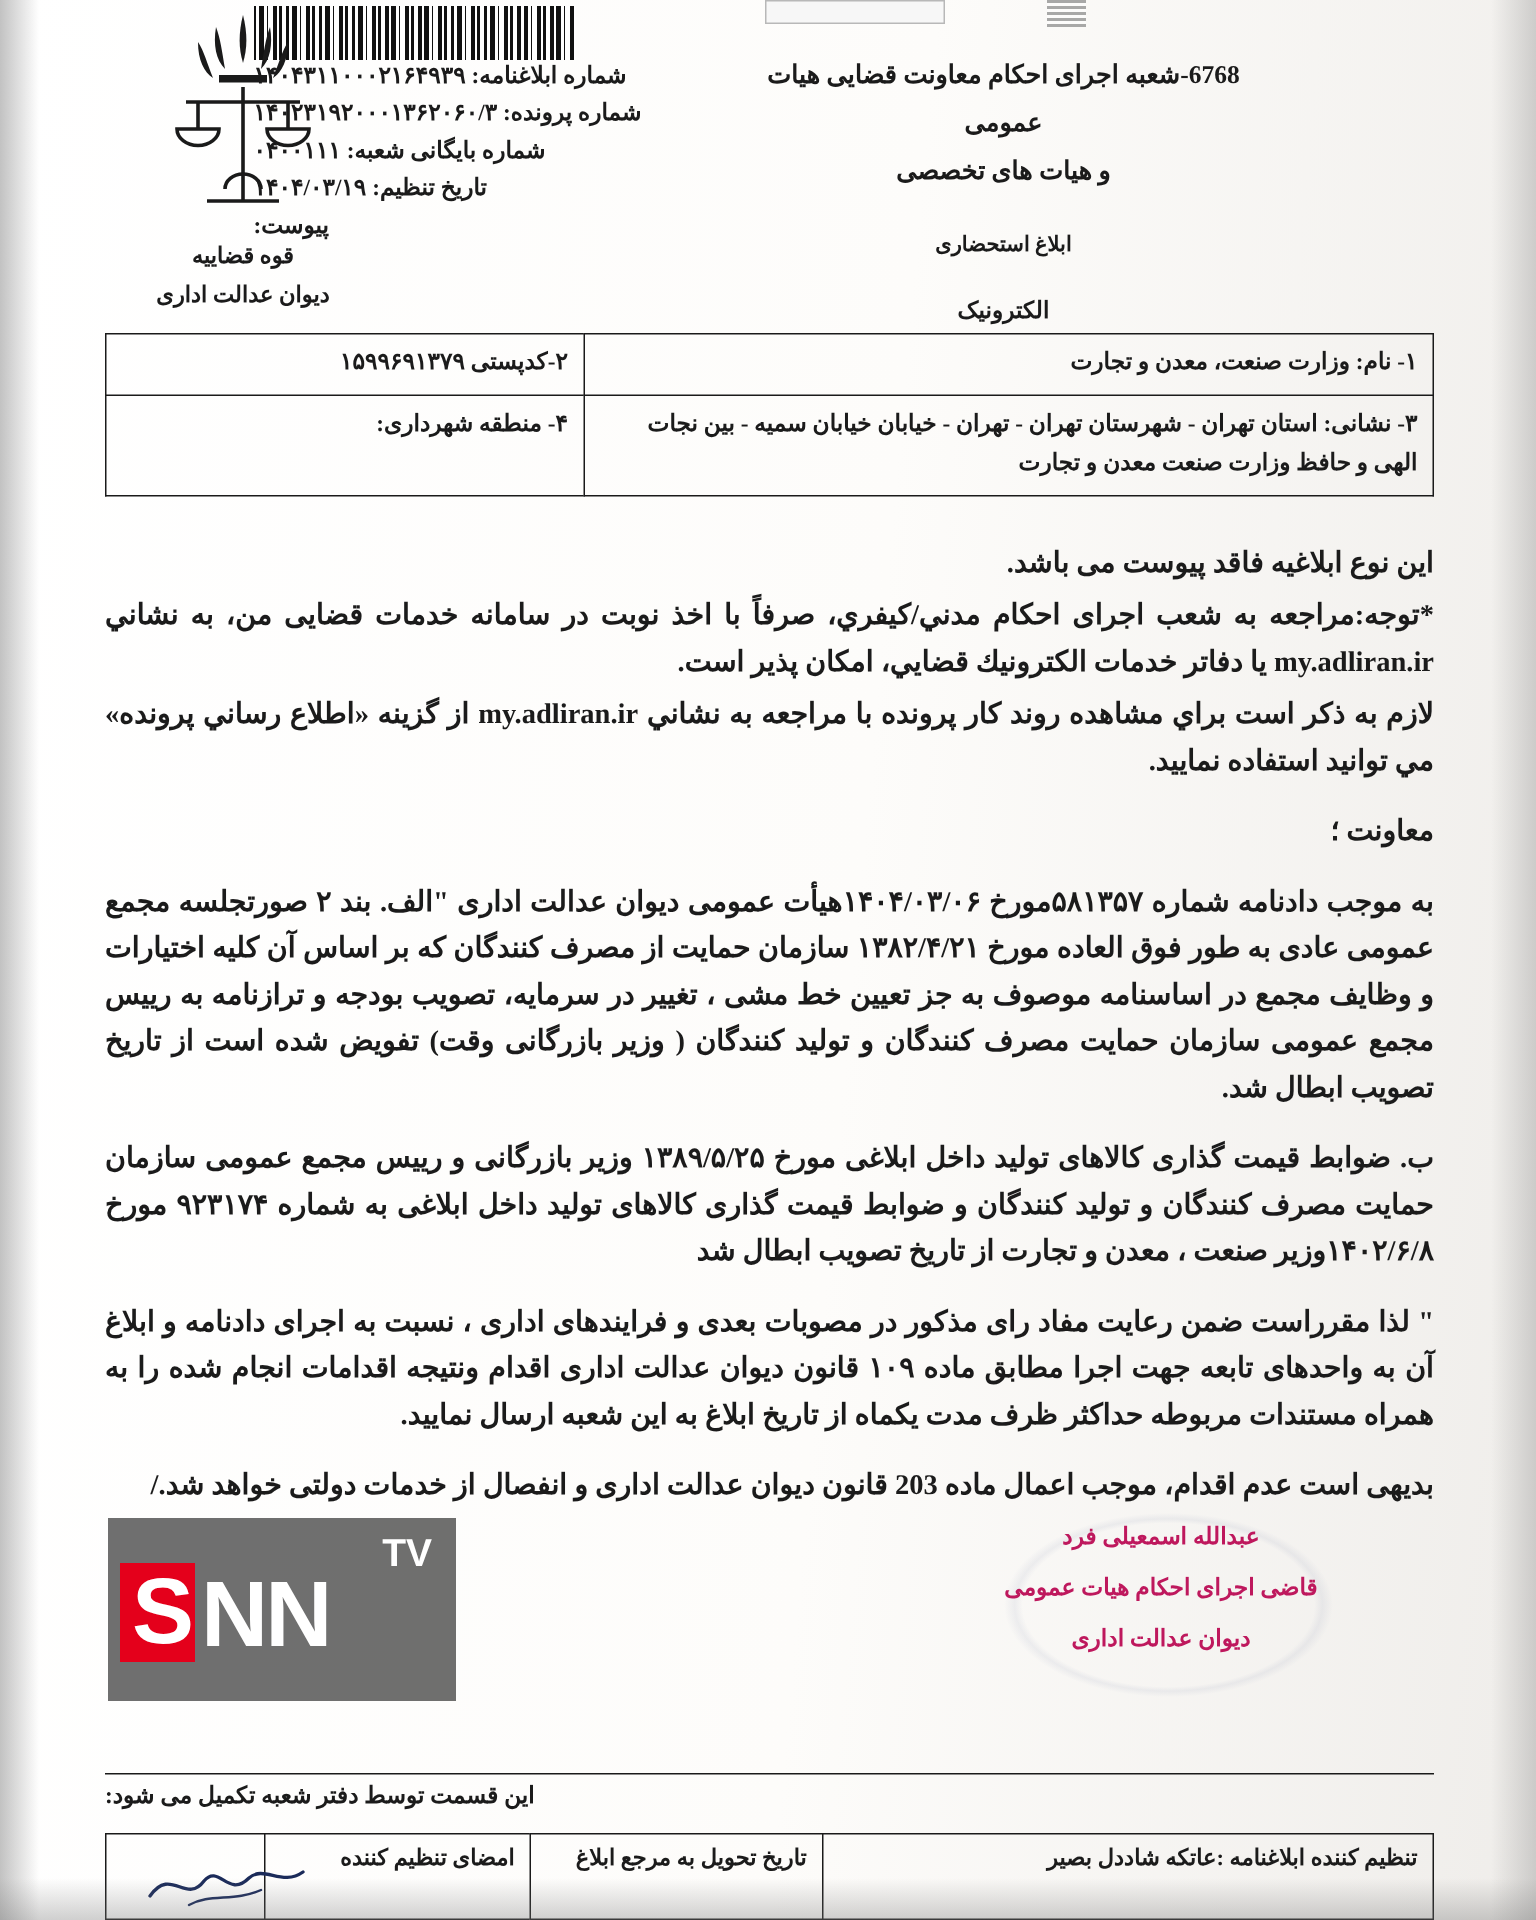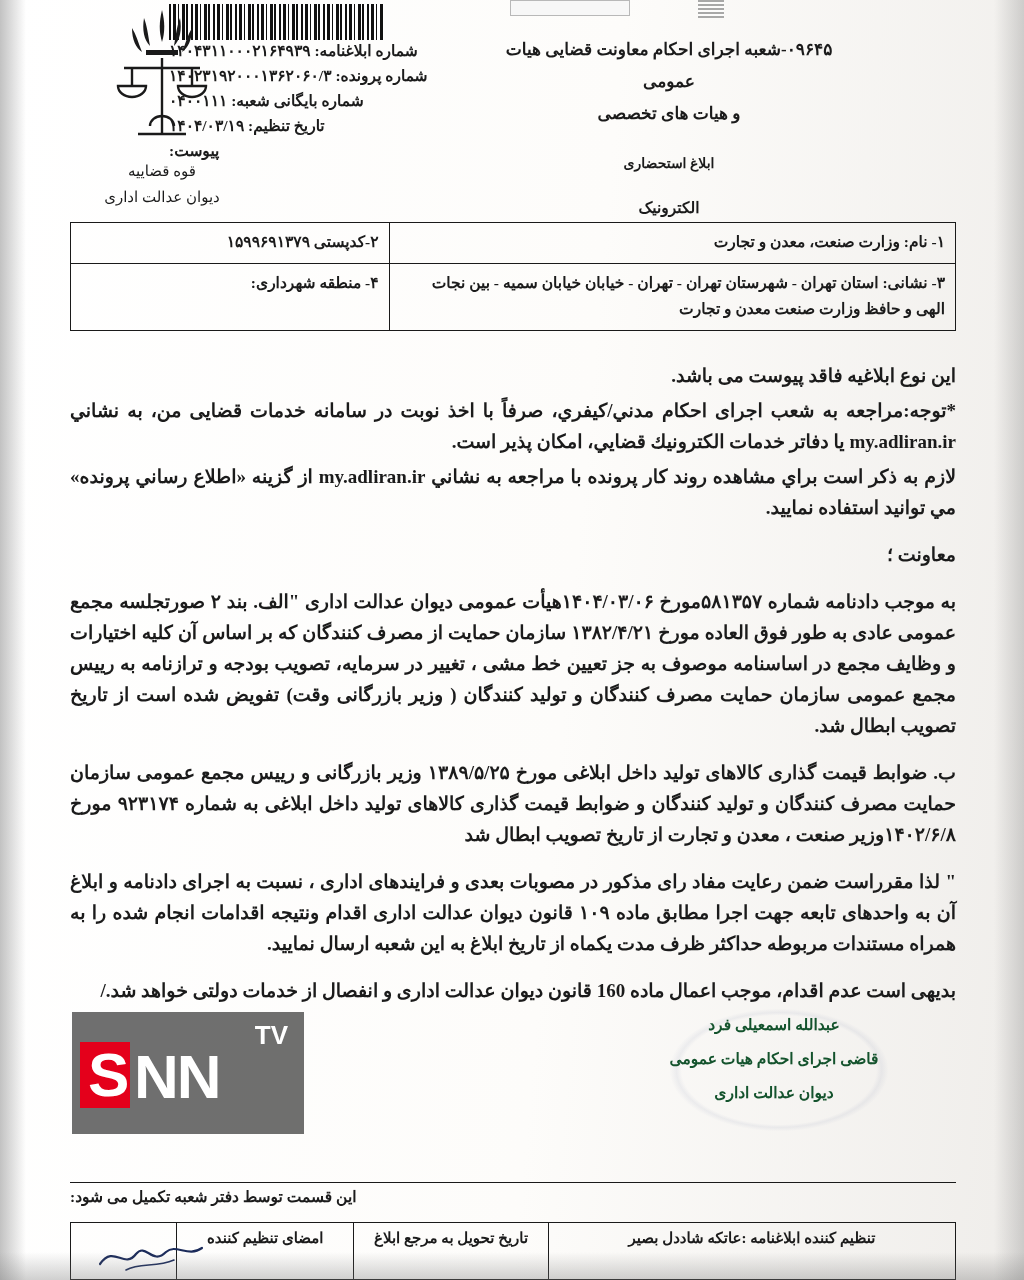--- a/index.html
+++ b/index.html
@@ -105,21 +105,21 @@
   .emblem-wrap {
     position: absolute;
     top: 6px;
     left: 72px;
     width: 180px;
     text-align: center;
   }
   .emblem-wrap svg { display: block; margin: 0 auto; }
   .emblem-cap {
     font-size: 15px;
-    font-weight: 400;
+    font-weight: 700;
     line-height: 22px;
     margin-top: 4px;
   }
 
   
   .rec-table {
     position: absolute;
     top: 222px;
     left: 70px;
     right: 68px;
@@ -159,21 +159,21 @@
   
   .sign-block {
     position: absolute;
     top: 1008px;
     right: 90px;
     width: 320px;
     text-align: center;
     font-size: 15.5px;
     line-height: 34px;
     font-weight: 700;
-    color: #14532d;
+    color: #be185d;
   }
   .sign-stamp {
     position: absolute;
     top: 1000px;
     right: 120px;
     width: 250px;
     height: 140px;
     border-radius: 50%;
     opacity: .18;
     background: radial-gradient(ellipse at center, rgba(40,60,120,.0) 55%, rgba(40,60,120,.35) 58%, rgba(40,60,120,0) 62%);
@@ -256,21 +256,20 @@
     border: 1.6px solid #1a1a1a;
     border-bottom: none;
     border-collapse: collapse;
     font-size: 15px;
   }
   .foot-table td {
     border: 1.4px solid #1a1a1a;
     vertical-align: top;
     padding: 6px 10px;
     font-weight: 700;
-    text-align: center;
   }
   .foot-c1 { width: 46%; text-align: right; }
   .foot-c2 { width: 22%; }
   .foot-c3 { width: 20%; }
   .foot-c4 { width: 12%; }
   .sig-scribble {
     position: absolute;
     left: 96px;
     top: 1240px;
     width: 110px;
@@ -303,21 +302,21 @@
     <div class="meta-row">
       <span>تاریخ تنظیم:</span>
       <span>۱۴۰۴/۰۳/۱۹</span>
     </div>
     <div class="meta-row">
       <span>پیوست:</span>
     </div>
   </div>
 
   <div class="center-head">
-    <div class="line1">۰۹۶۴۵-شعبه اجرای احکام معاونت قضایی هیات عمومی</div>
+    <div class="line1">6768-شعبه اجرای احکام معاونت قضایی هیات عمومی</div>
     <div class="line2">و هیات های تخصصی</div>
     <div class="line3">ابلاغ استحضاری</div>
     <div class="line4">الکترونیک</div>
   </div>
 
   <div class="emblem-wrap">
     <svg width="120" height="150" viewBox="0 0 120 150">
       <g fill="#1a1a1a">
         <path d="M60 4 C57 16 57 26 60 36 C63 26 63 16 60 4 Z"></path>
         <path d="M42 12 C40 24 42 34 48 40 C46 28 45 20 42 12 Z"></path>
@@ -358,21 +357,21 @@
     </table>
 
   <div class="body-area">
     <p>این نوع ابلاغیه فاقد پیوست می باشد.</p>
     <p>*توجه:مراجعه به شعب اجرای احکام مدني/کیفري، صرفاً با اخذ نوبت در سامانه خدمات قضایی من، به نشاني my.adliran.ir یا دفاتر خدمات الکترونیك قضایي، امکان پذیر است.</p>
     <p>لازم به ذکر است براي مشاهده روند کار پرونده با مراجعه به نشاني my.adliran.ir از گزینه «اطلاع رساني پرونده» مي توانید استفاده نمایید.</p>
     <p class="p-gap">معاونت ؛</p>
     <p class="p-gap">به موجب دادنامه شماره ۵۸۱۳۵۷مورخ ۱۴۰۴/۰۳/۰۶هیأت عمومی دیوان عدالت اداری  "الف. بند ۲ صورتجلسه مجمع عمومی عادی به طور فوق العاده مورخ ۱۳۸۲/۴/۲۱ سازمان حمایت از مصرف کنندگان که بر اساس آن کلیه اختیارات و وظایف مجمع در اساسنامه موصوف به جز تعیین خط مشی ، تغییر در سرمایه، تصویب بودجه و ترازنامه به رییس مجمع عمومی سازمان حمایت مصرف کنندگان و تولید کنندگان ( وزیر بازرگانی وقت) تفویض شده است از تاریخ تصویب ابطال شد.</p>
     <p class="p-gap">ب. ضوابط قیمت گذاری کالاهای تولید داخل ابلاغی مورخ ۱۳۸۹/۵/۲۵ وزیر بازرگانی و رییس مجمع عمومی سازمان حمایت مصرف کنندگان و تولید کنندگان  و ضوابط قیمت گذاری کالاهای تولید داخل ابلاغی به شماره ۹۲۳۱۷۴ مورخ ۱۴۰۲/۶/۸وزیر صنعت ، معدن و تجارت از تاریخ تصویب ابطال شد</p>
     <p class="p-gap">" لذا مقرراست  ضمن رعایت مفاد رای مذکور در مصوبات بعدی و فرایندهای اداری ، نسبت به اجرای دادنامه  و  ابلاغ آن به واحدهای تابعه جهت اجرا مطابق ماده ۱۰۹ قانون دیوان عدالت اداری  اقدام ونتیجه اقدامات  انجام شده را به همراه مستندات مربوطه حداکثر ظرف مدت یکماه از تاریخ ابلاغ  به این شعبه ارسال نمایید.</p>
-    <p class="p-gap">بدیهی است عدم اقدام، موجب اعمال ماده 160 قانون دیوان عدالت اداری و انفصال از خدمات دولتی  خواهد شد./</p>
+    <p class="p-gap">بدیهی است عدم اقدام، موجب اعمال ماده 203 قانون دیوان عدالت اداری و انفصال از خدمات دولتی  خواهد شد./</p>
   </div>
 
   <div class="sign-stamp"></div>
   <div class="sign-block">
     <div>عبدالله اسمعیلی فرد</div>
     <div>قاضی اجرای احکام هیات عمومی</div>
     <div>دیوان عدالت اداری</div>
   </div>
 
   <div class="wm">

